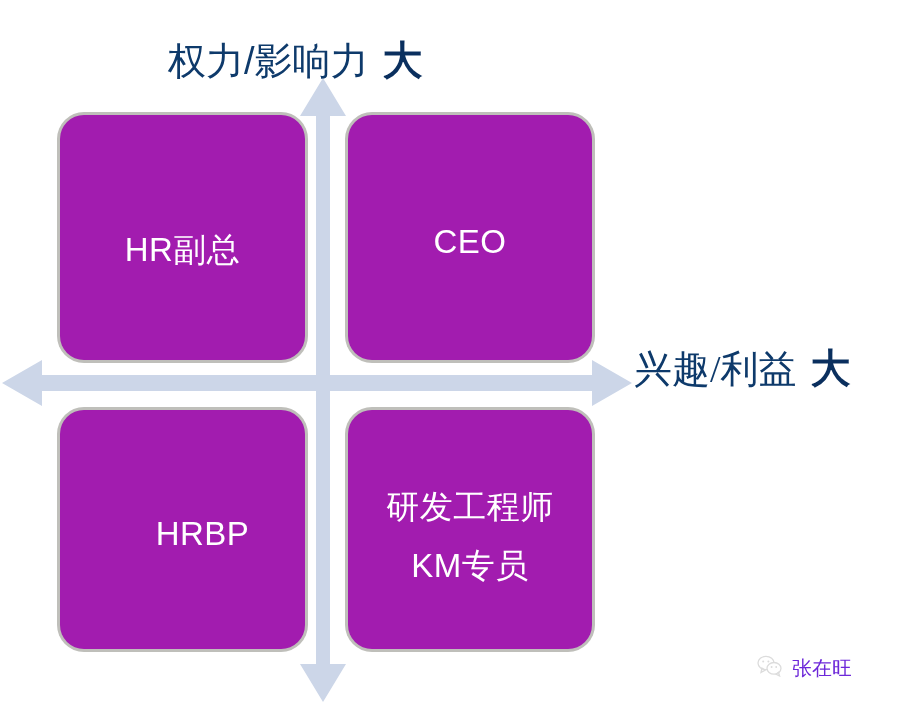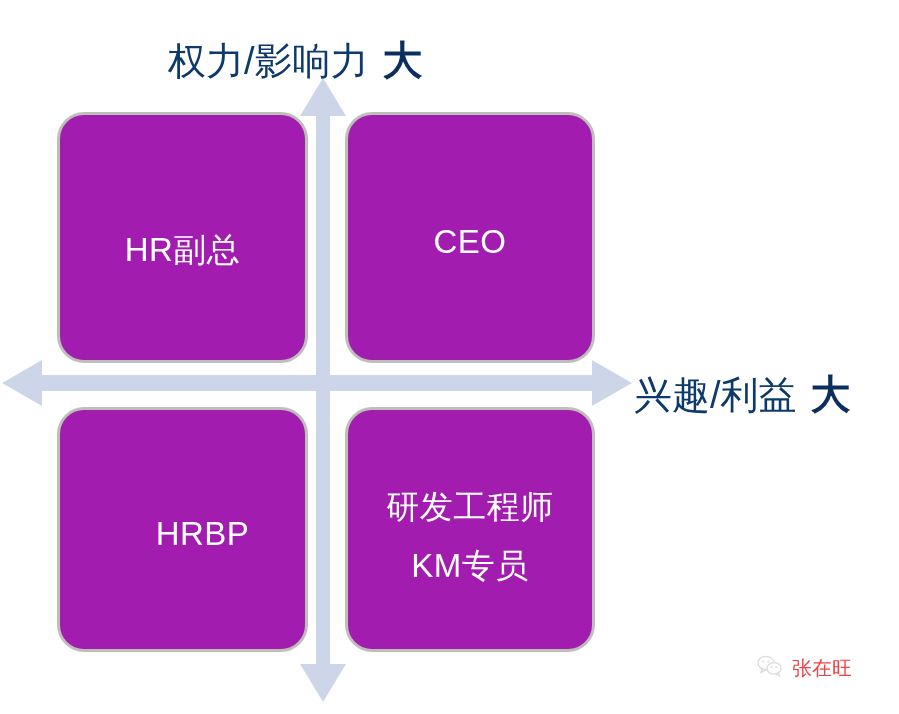--- a/index.html
+++ b/index.html
@@ -65,31 +65,31 @@
     font-size: 38px;
     line-height: 1;
   }
   .axis-label .big {
     font-weight: bold;
     color: #0a2f5e;
     font-size: 40px;
     margin-left: 14px;
   }
   #label-vertical { left: 168px; top: 40px; }
-  #label-horizontal { left: 634px; top: 374px; }
+  #label-horizontal { left: 634px; top: 349px; font-family: Liberation Serif, serif; }
 
   
   #watermark {
     position: absolute;
     left: 757px;
     top: 655px;
     display: flex;
     align-items: center;
     gap: 9px;
-    color: #ef4444;
+    color: #6d28d9;
     font-size: 20px;
     line-height: 1;
     user-select: none;
   }
   #watermark .wechat-icon { display: block; }
 </style>
 </head>
 <body>
 
 <div id="canvas">

